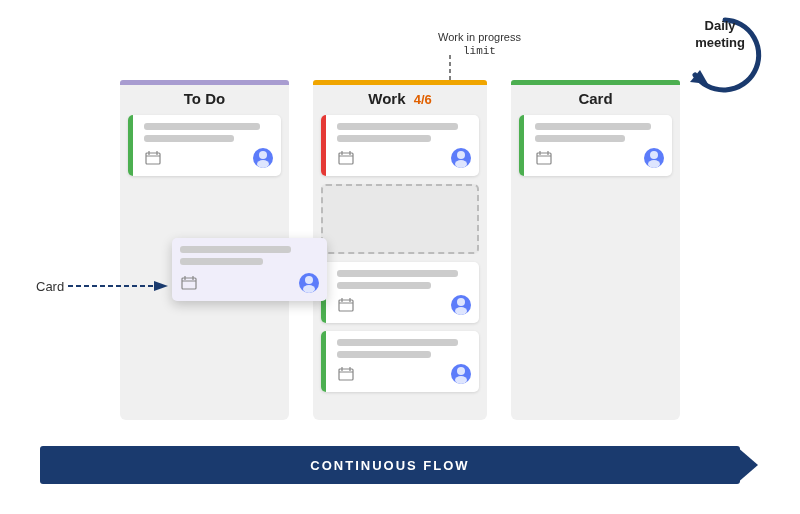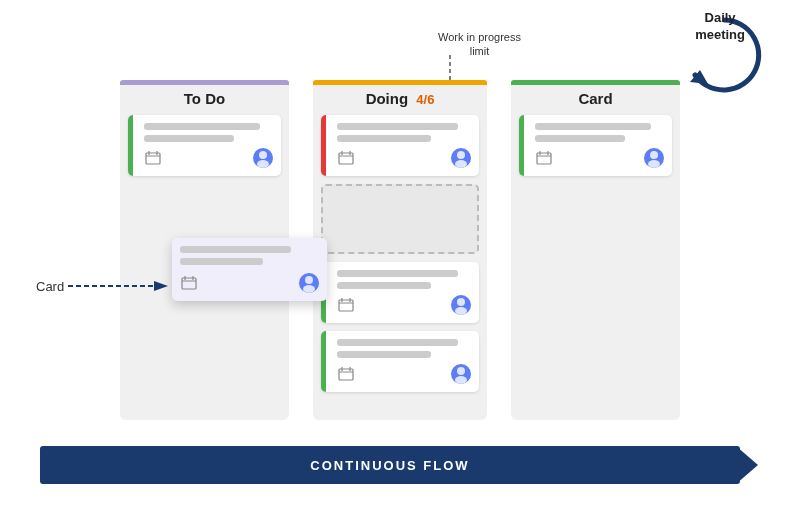--- a/index.html
+++ b/index.html
@@ -207,21 +207,21 @@
     .daily-meeting {
       position: absolute;
       top: 10px;
       right: 30px;
       width: 90px;
       height: 90px;
     }
 
     .daily-meeting-text {
       position: absolute;
-      top: 10px;
+      top: 18px;
       right: 55px;
       font-size: 13px;
       font-weight: bold;
       color: #333;
       text-align: center;
       line-height: 1.3;
     }
 
     
   </style>
@@ -238,21 +238,21 @@
       <polygon points="10,72 20,60 28,74" fill="#1a3a6e"></polygon>
     </svg>
   </div>
   <div class="daily-meeting-text">
     <span style="white-space:pre-line; font-size:13px; font-weight:bold; color:#222;">Daily
 meeting</span>
   </div>
 
   <div class="wip-annotation">
     <span style="display:block;">Work in progress</span>
-    <span style="display:block;">limit</span>
+    <span style="display:block;font-family:Liberation Mono, monospace;">limit</span>
   </div>
 
   <svg style="position:absolute; top:55px; left:420px; width:80px; height:40px;">
     <line x1="30" y1="0" x2="30" y2="32" stroke="#555" stroke-width="1.5" stroke-dasharray="4,3"></line>
     <polygon points="24,28 36,28 30,38" fill="#555"></polygon>
   </svg>
 
   <div class="board">
 
     <div class="column">
@@ -282,21 +282,21 @@
               </svg>
             </div>
           </div>
         </div>
       </div>
     </div>
 
     <div class="column" style="width:175px;">
       <div class="column-top-bar doing-bar"></div>
       <div class="column-header">
-        <span>Doing</span>
+        <span>Work</span>
         <span class="wip-label">4/6</span>
       </div>
 
       <div class="card">
         <div class="card-accent accent-red"></div>
         <div class="card-content">
           <div class="card-line long"></div>
           <div class="card-line short"></div>
           <div class="card-footer">
             <div class="calendar-icon">

